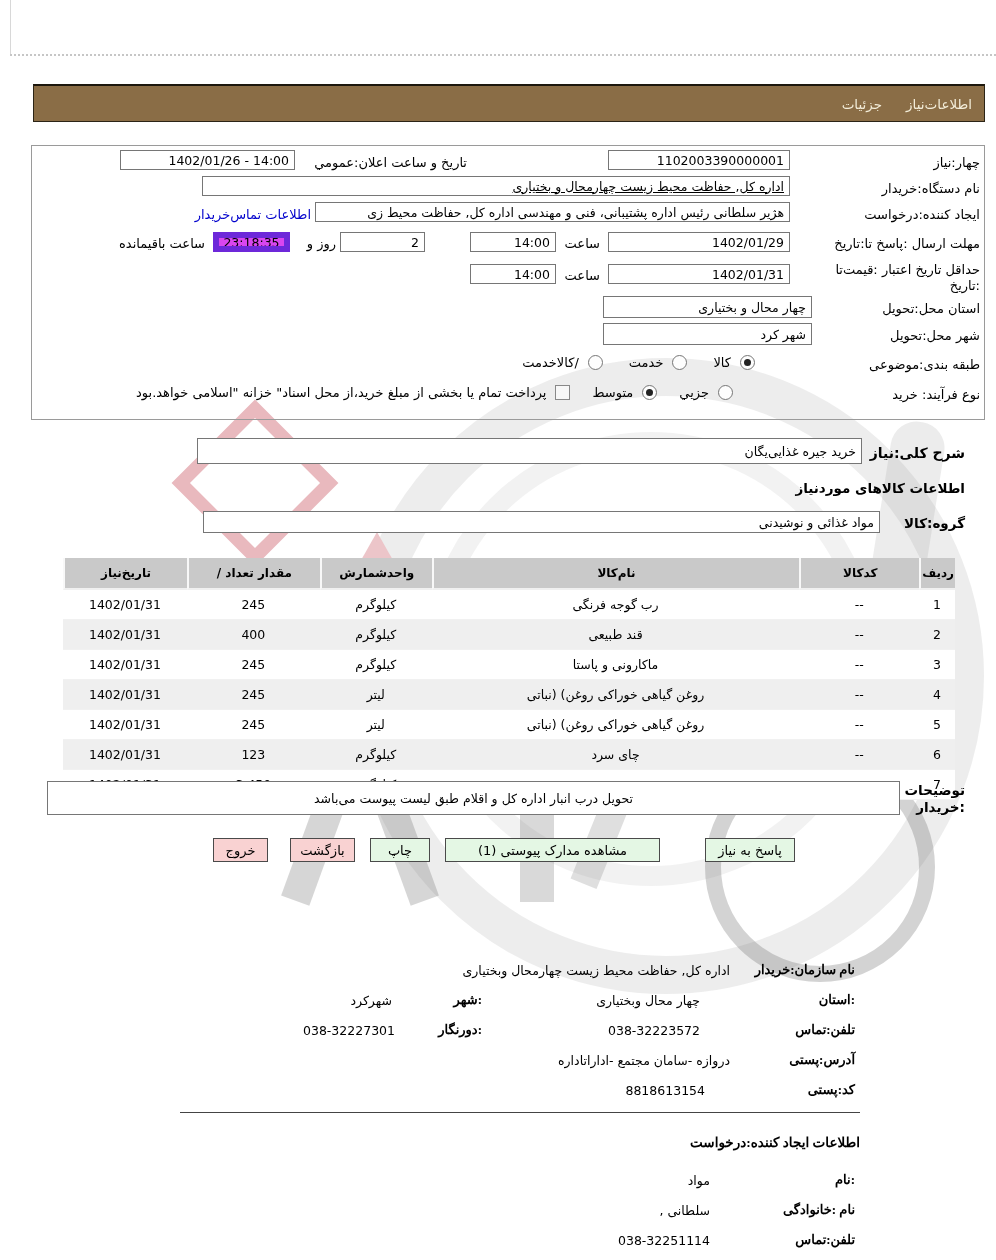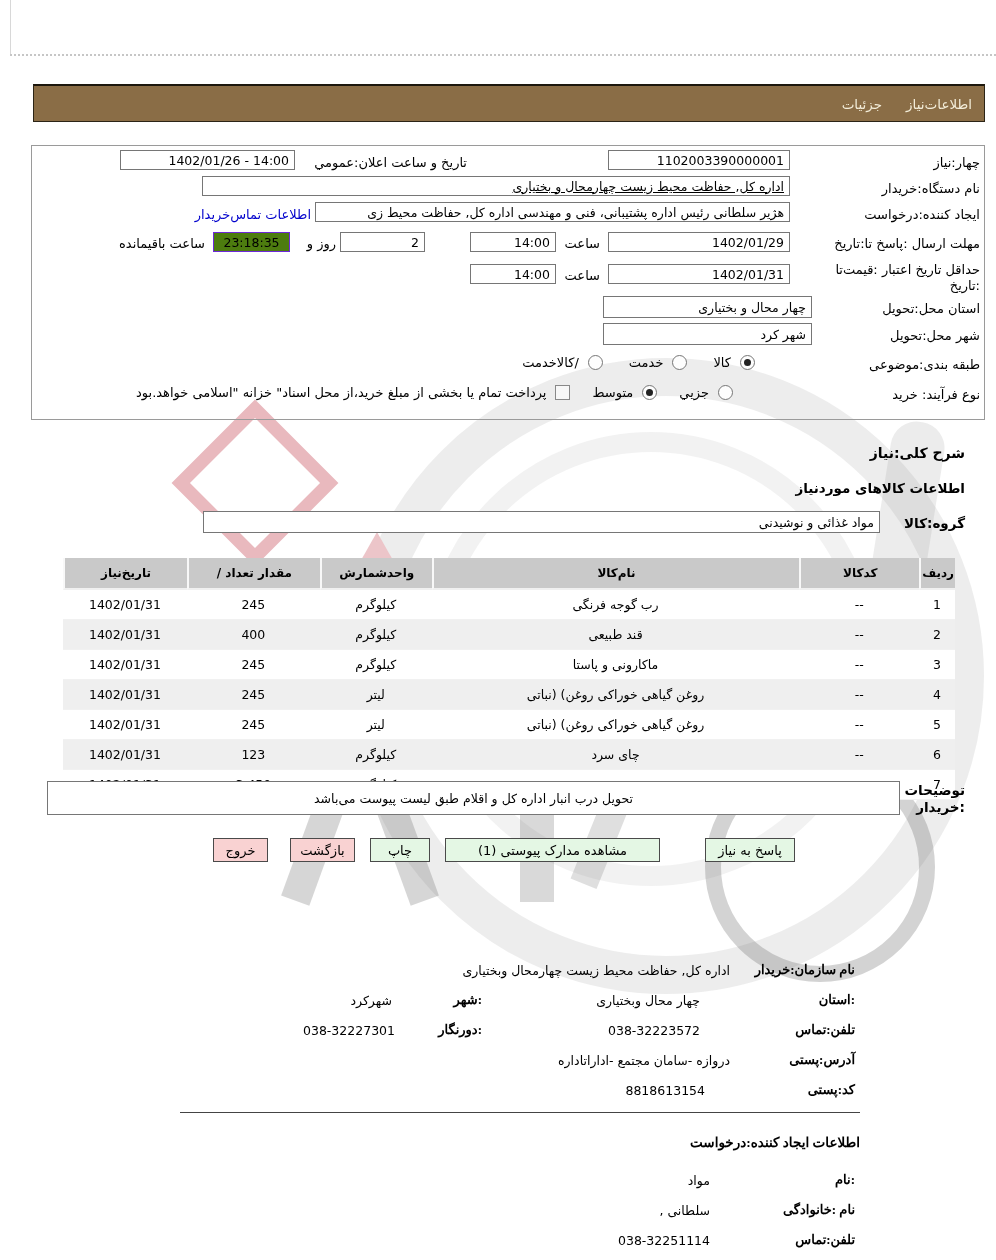--- a/index.html
+++ b/index.html
@@ -16,21 +16,21 @@
   .bar{position:absolute;background:#8a6d46;border:1px solid #2b2416;border-top:2px solid #1c170d;
        color:#f3edd9;display:flex;align-items:center;box-sizing:border-box;}
   .bar .tab{font-size:13.5px;margin-left:24px;white-space:nowrap;cursor:pointer;}
   .formbox{position:absolute;right:11px;top:145px;width:952px;height:273px;border:1px solid #9a9a9a;}
   .radio{width:13px;height:13px;border-radius:50%;border:1px solid #767676;background:#fdfdfd;
          display:inline-block;position:relative;flex:0 0 auto;}
   .radio.on::after{content:"";position:absolute;inset:3px;border-radius:50%;background:#222;}
   .cb{width:13px;height:13px;border:1px solid #888;background:#f7f7f7;display:inline-block;flex:0 0 auto;}
   .optgroup{position:absolute;display:flex;align-items:center;gap:26px;direction:rtl;}
   .opt{display:flex;align-items:center;gap:9px;font-size:13px;white-space:nowrap;}
-  .timer{background:#4d7c0f;border:1px solid #6d28d9;justify-content:center;}
+  .timer{background:#d946ef;border:6px solid #6d28d9;justify-content:center;}
   table.goods{position:absolute;right:41px;top:558px;width:892px;border-collapse:separate;border-spacing:0;}
   table.goods th{background:#c9c9c9;height:28px;font-size:12px;font-weight:bold;
                  border-left:2px solid #f8f8f8;border-bottom:2px solid #f0f0f0;white-space:nowrap;}
   table.goods td{height:27px;text-align:center;font-size:12.5px;background:#fff;
                  border-bottom:1px solid #f1f1f1;white-space:nowrap;}
   table.goods tr.alt td{background:#efefef;}
   .btn{position:absolute;height:24px;border:1px solid #4a4a4a;font-size:13px;
        display:flex;align-items:center;justify-content:center;padding:4px 6px;
        box-sizing:border-box;font-family:inherit;white-space:nowrap;}
   .btn.green{background:#e4f7e4;}
@@ -165,20 +165,23 @@
       <span class="radio on"></span>
       <span>متوسط</span>
     </span>
     <span class="opt">
       <span class="cb"></span>
       <span>پرداخت تمام یا بخشی از مبلغ خرید،از محل اسناد" خزانه "اسلامی خواهد.بود</span>
     </span>
   </div>
 
   <div class="abs lbl bold" style="right:31px;top:445px;font-size:14px;">شرح کلی:نیاز</div>
+  <div class="ibox" style="right:134px;top:438px;width:665px;height:26px;">
+    <span>خرید جیره غذایی‌یگان</span>
+  </div>
 
   <div class="abs lbl bold" style="right:31px;top:480px;font-size:13.5px;">اطلاعات کالاهای موردنیاز</div>
 
   <div class="abs lbl bold" style="right:31px;top:515px;font-size:13.5px;">گروه:کالا</div>
   <div class="ibox" style="right:116px;top:511px;width:677px;height:22px;">
     <span>مواد غذائی و نوشیدنی</span>
   </div>
 
   <table class="goods">
     <colgroup>

